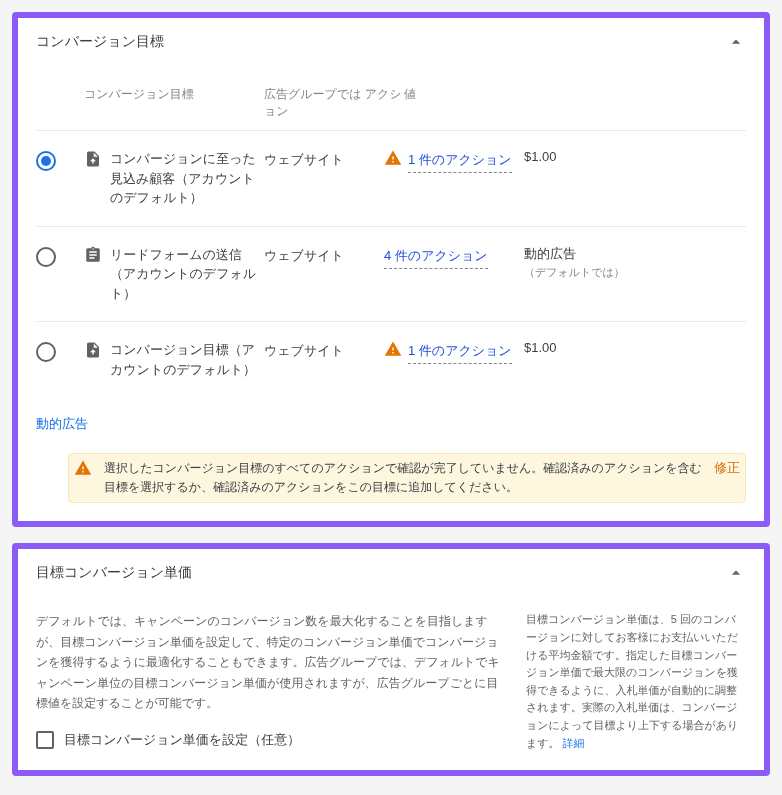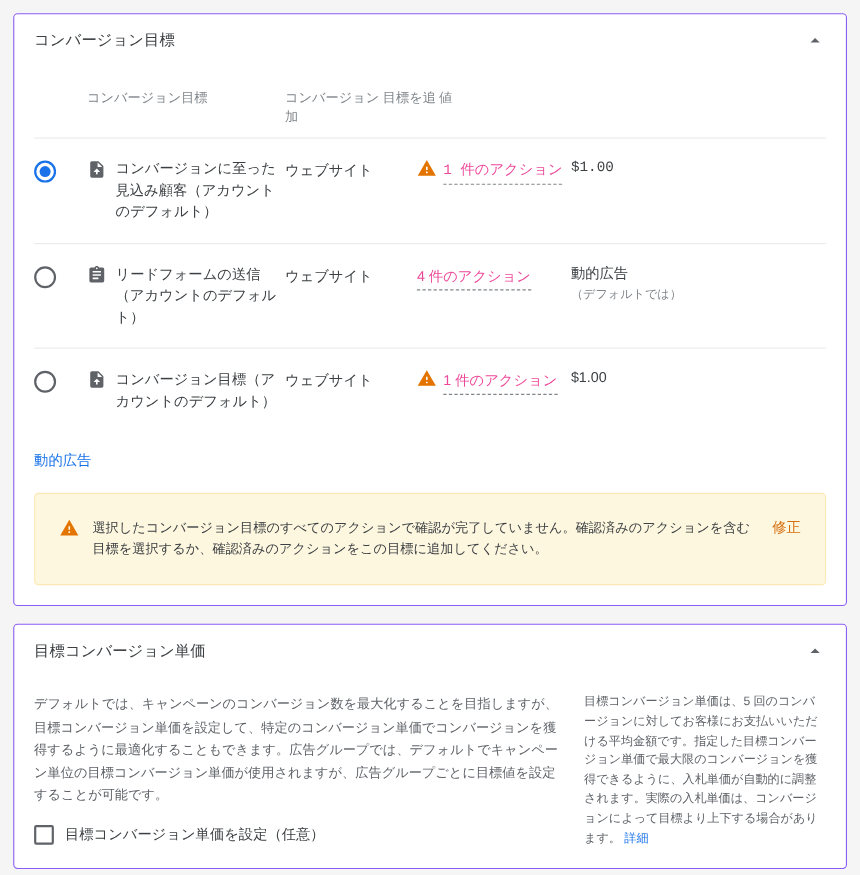--- a/index.html
+++ b/index.html
@@ -1,40 +1,40 @@
 <!DOCTYPE html>
 <html><head>
 <meta charset="utf-8">
 <style>
 * { box-sizing: border-box; margin: 0; padding: 0; }
 body { font-family: Arial, "Hiragino Sans", "Meiryo", sans-serif; background: #f5f5f5; padding: 12px; font-size: 13px; color: #3c4043; width: 782px; }
-.card { background: #fff; border: 1px solid #8b5cf6; border-radius: 4px; margin-bottom: 16px; }
+.card { background: #fff; border: 6px solid #8b5cf6; border-radius: 4px; margin-bottom: 16px; }
 .card-header { display: flex; align-items: center; justify-content: space-between; padding: 14px 18px; cursor: pointer; }
 .card-title { font-size: 14px; color: #3c4043; }
 .chevron { width: 20px; height: 20px; color: #5f6368; }
 .card-body { padding: 0 18px 18px; }
 .cv-head { display: flex; padding: 20px 0 10px; color: #80868b; font-size: 12px; }
 .col-radio { width: 48px; flex-shrink: 0; }
 .col-goal { width: 180px; flex-shrink: 0; display: flex; align-items: flex-start; gap: 8px; }
 .col-source { width: 120px; flex-shrink: 0; }
 .col-action { width: 140px; flex-shrink: 0; display: flex; align-items: flex-start; gap: 6px; }
 .col-value { flex: 1; color: #3c4043; font-size: 13px; }
 .cv-row { display: flex; align-items: flex-start; padding: 18px 0; border-top: 1px solid #e8eaed; }
-.cv-row:first-of-type { border-top: 1px solid #e8eaed; font-family: Liberation Mono, monospace; }
+.cv-row:first-of-type { border-top: 1px solid #e8eaed; }
 .radio { width: 20px; height: 20px; border: 2px solid #5f6368; border-radius: 50%; display: inline-flex; align-items: center; justify-content: center; cursor: pointer; margin-top: 2px; }
 .radio.selected { border-color: #1a73e8; }
 .radio.selected::after { content: ""; width: 10px; height: 10px; background: #1a73e8; border-radius: 50%; }
 .goal-icon { width: 18px; height: 18px; color: #5f6368; flex-shrink: 0; margin-top: 1px; }
 .goal-text { font-size: 13px; color: #3c4043; line-height: 1.5; }
 .source-text { font-size: 13px; color: #3c4043; padding-top: 2px; }
 .warn-tri { width: 18px; height: 18px; color: #e37400; flex-shrink: 0; }
-.action-link { color: #ec4899; font-size: 13px; border-bottom: 1px dashed #80868b; padding-bottom: 1px; line-height: 1.7; }
+.action-link { color: #1d4ed8; font-size: 13px; border-bottom: 1px dashed #80868b; padding-bottom: 1px; line-height: 1.7; }
 .sub-note { font-size: 11px; color: #80868b; margin-top: 2px; }
 .add-goal { color: #1a73e8; font-size: 13px; padding: 18px 0 14px; cursor: pointer; display: inline-block; }
-.alert { background: #fef7e0; border: 1px solid #fce8b2; border-radius: 4px; padding: 22px; display: flex; align-items: flex-start; gap: 12px; margin-top: 6px; }
+.alert { background: #fef7e0; border: 1px solid #fce8b2; border-radius: 4px; padding: 5px; display: flex; align-items: flex-start; gap: 12px; margin-top: 6px; margin-left: 32px; }
 .alert-text { flex: 1; font-size: 12px; color: #3c4043; line-height: 1.6; }
 .alert-fix { color: #d56e0c; font-size: 13px; cursor: pointer; flex-shrink: 0; font-family: Liberation Serif, serif; }
 .body2 { display: flex; padding: 14px 18px 18px; gap: 20px; }
 .desc-main { flex: 1; font-size: 12px; color: #5f6368; line-height: 1.7; }
 .desc-side { width: 220px; font-size: 11px; color: #5f6368; line-height: 1.6; }
 .side-link { color: #1a73e8; cursor: pointer; }
 .checkbox-row { display: flex; align-items: flex-end; gap: 10px; margin-top: 18px; }
 .checkbox { width: 18px; height: 18px; border: 2px solid #5f6368; border-radius: 2px; cursor: pointer; }
 .checkbox-label { font-size: 13px; color: #3c4043; }
 </style>
@@ -45,21 +45,21 @@
   <div class="card-header">
     <div class="card-title">コンバージョン目標</div>
     <svg class="chevron" viewBox="0 0 24 24">
         <path fill="currentColor" d="M7 14l5-5 5 5z"></path>
       </svg>
   </div>
   <div class="card-body">
     <div class="cv-head">
       <div class="col-radio"></div>
       <div class="col-goal">コンバージョン目標</div>
-      <div class="col-action">コンバージョン 目標を追加</div>
+      <div class="col-action">広告グループでは アクション</div>
       <div class="col-value" style="color:#80868b;font-size:12px">値</div>
     </div>
     <div id="rows">
         <div class="cv-row">
           <div class="col-radio"><span class="radio selected"></span></div>
           <div class="col-goal">
             <svg class="goal-icon" viewBox="0 0 24 24">
               <path fill="currentColor" d="M14 2H6a2 2 0 0 0-2 2v16a2 2 0 0 0 2 2h12a2 2 0 0 0 2-2V8l-6-6zm-1 13v3h-2v-3H8l4-4 4 4h-3zM13 9V3.5L18.5 9H13z"></path>
             </svg>
             <div class="goal-text">コンバージョンに至った見込み顧客（アカウントのデフォルト）</div>

